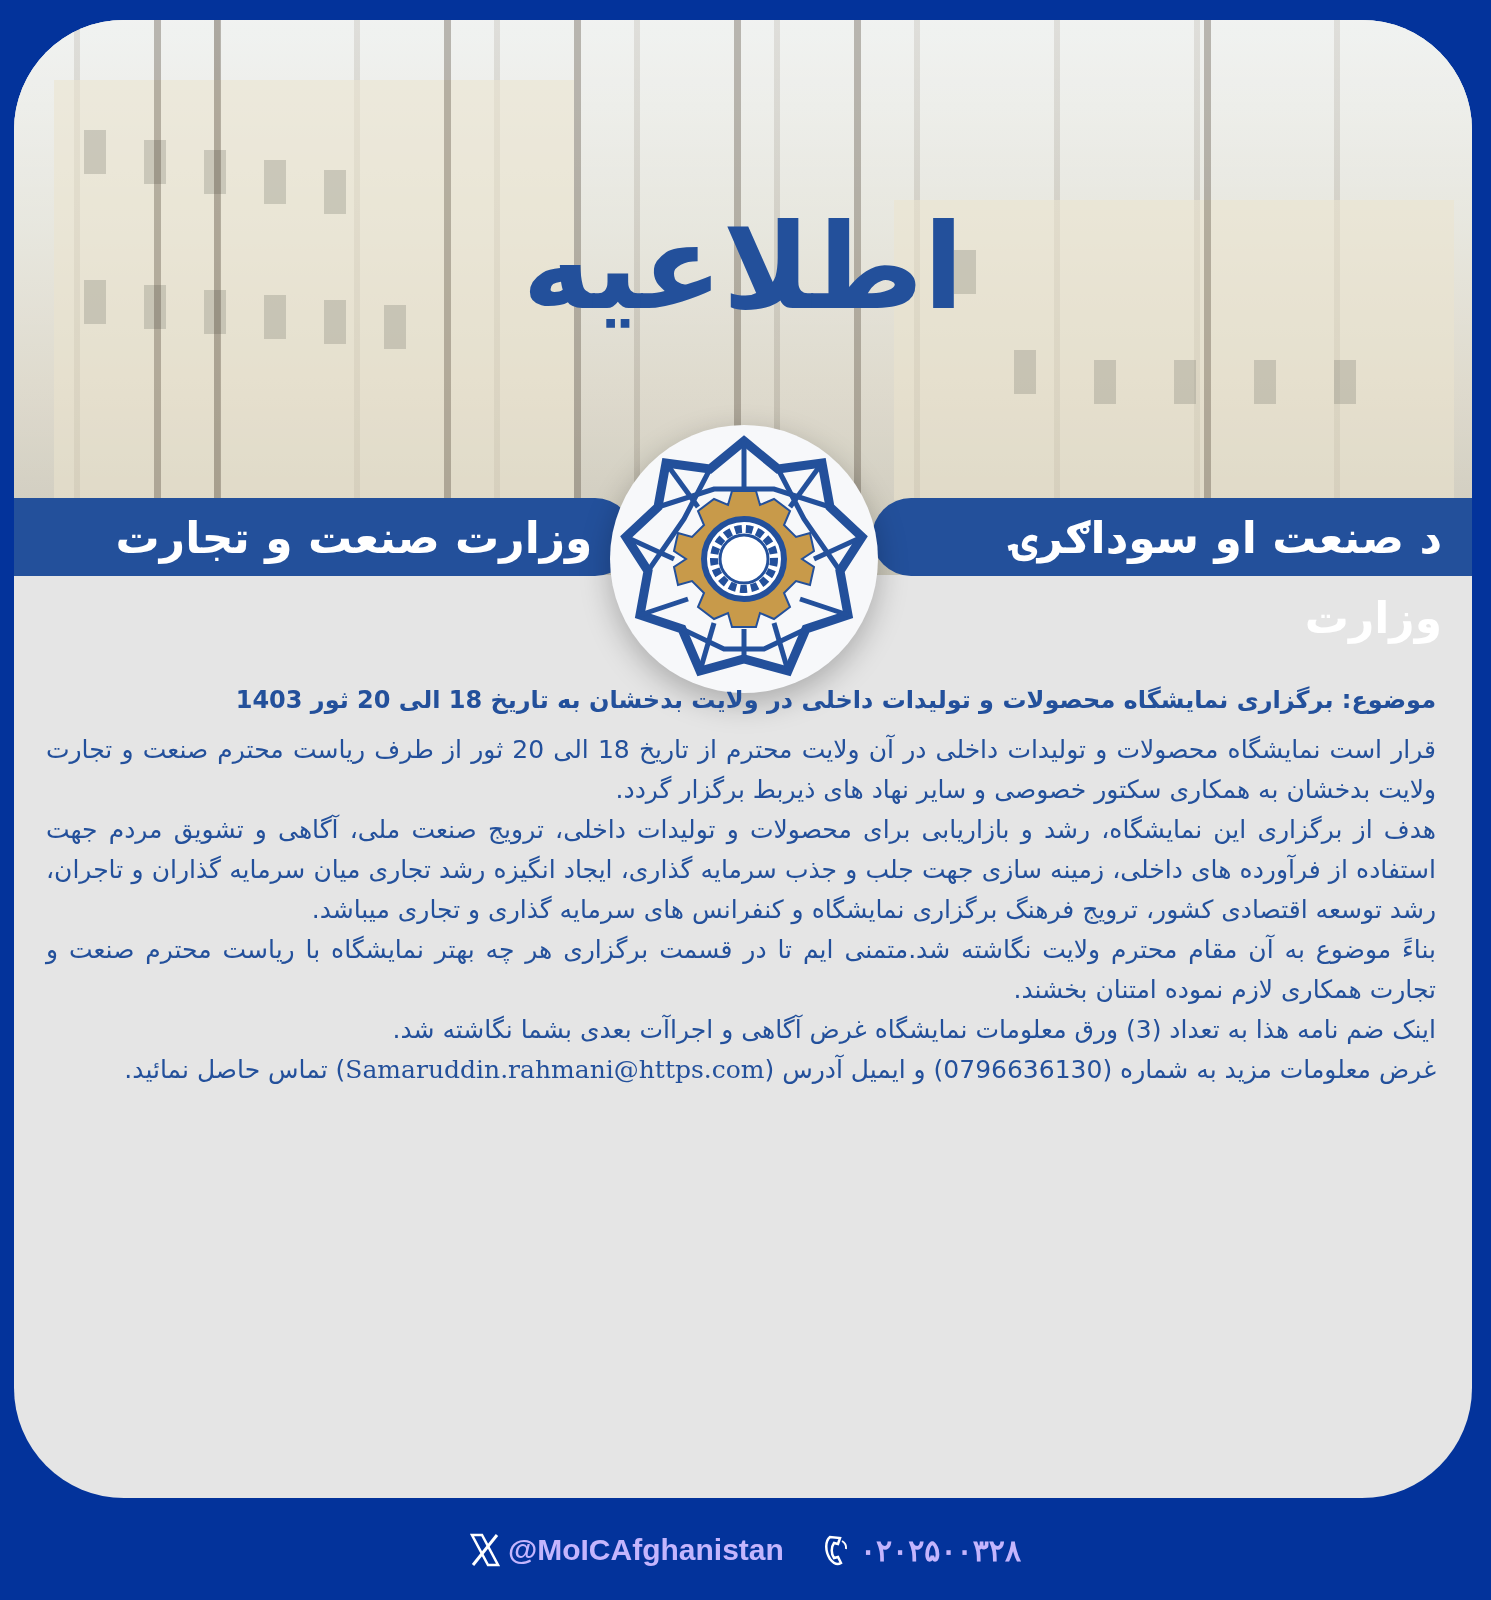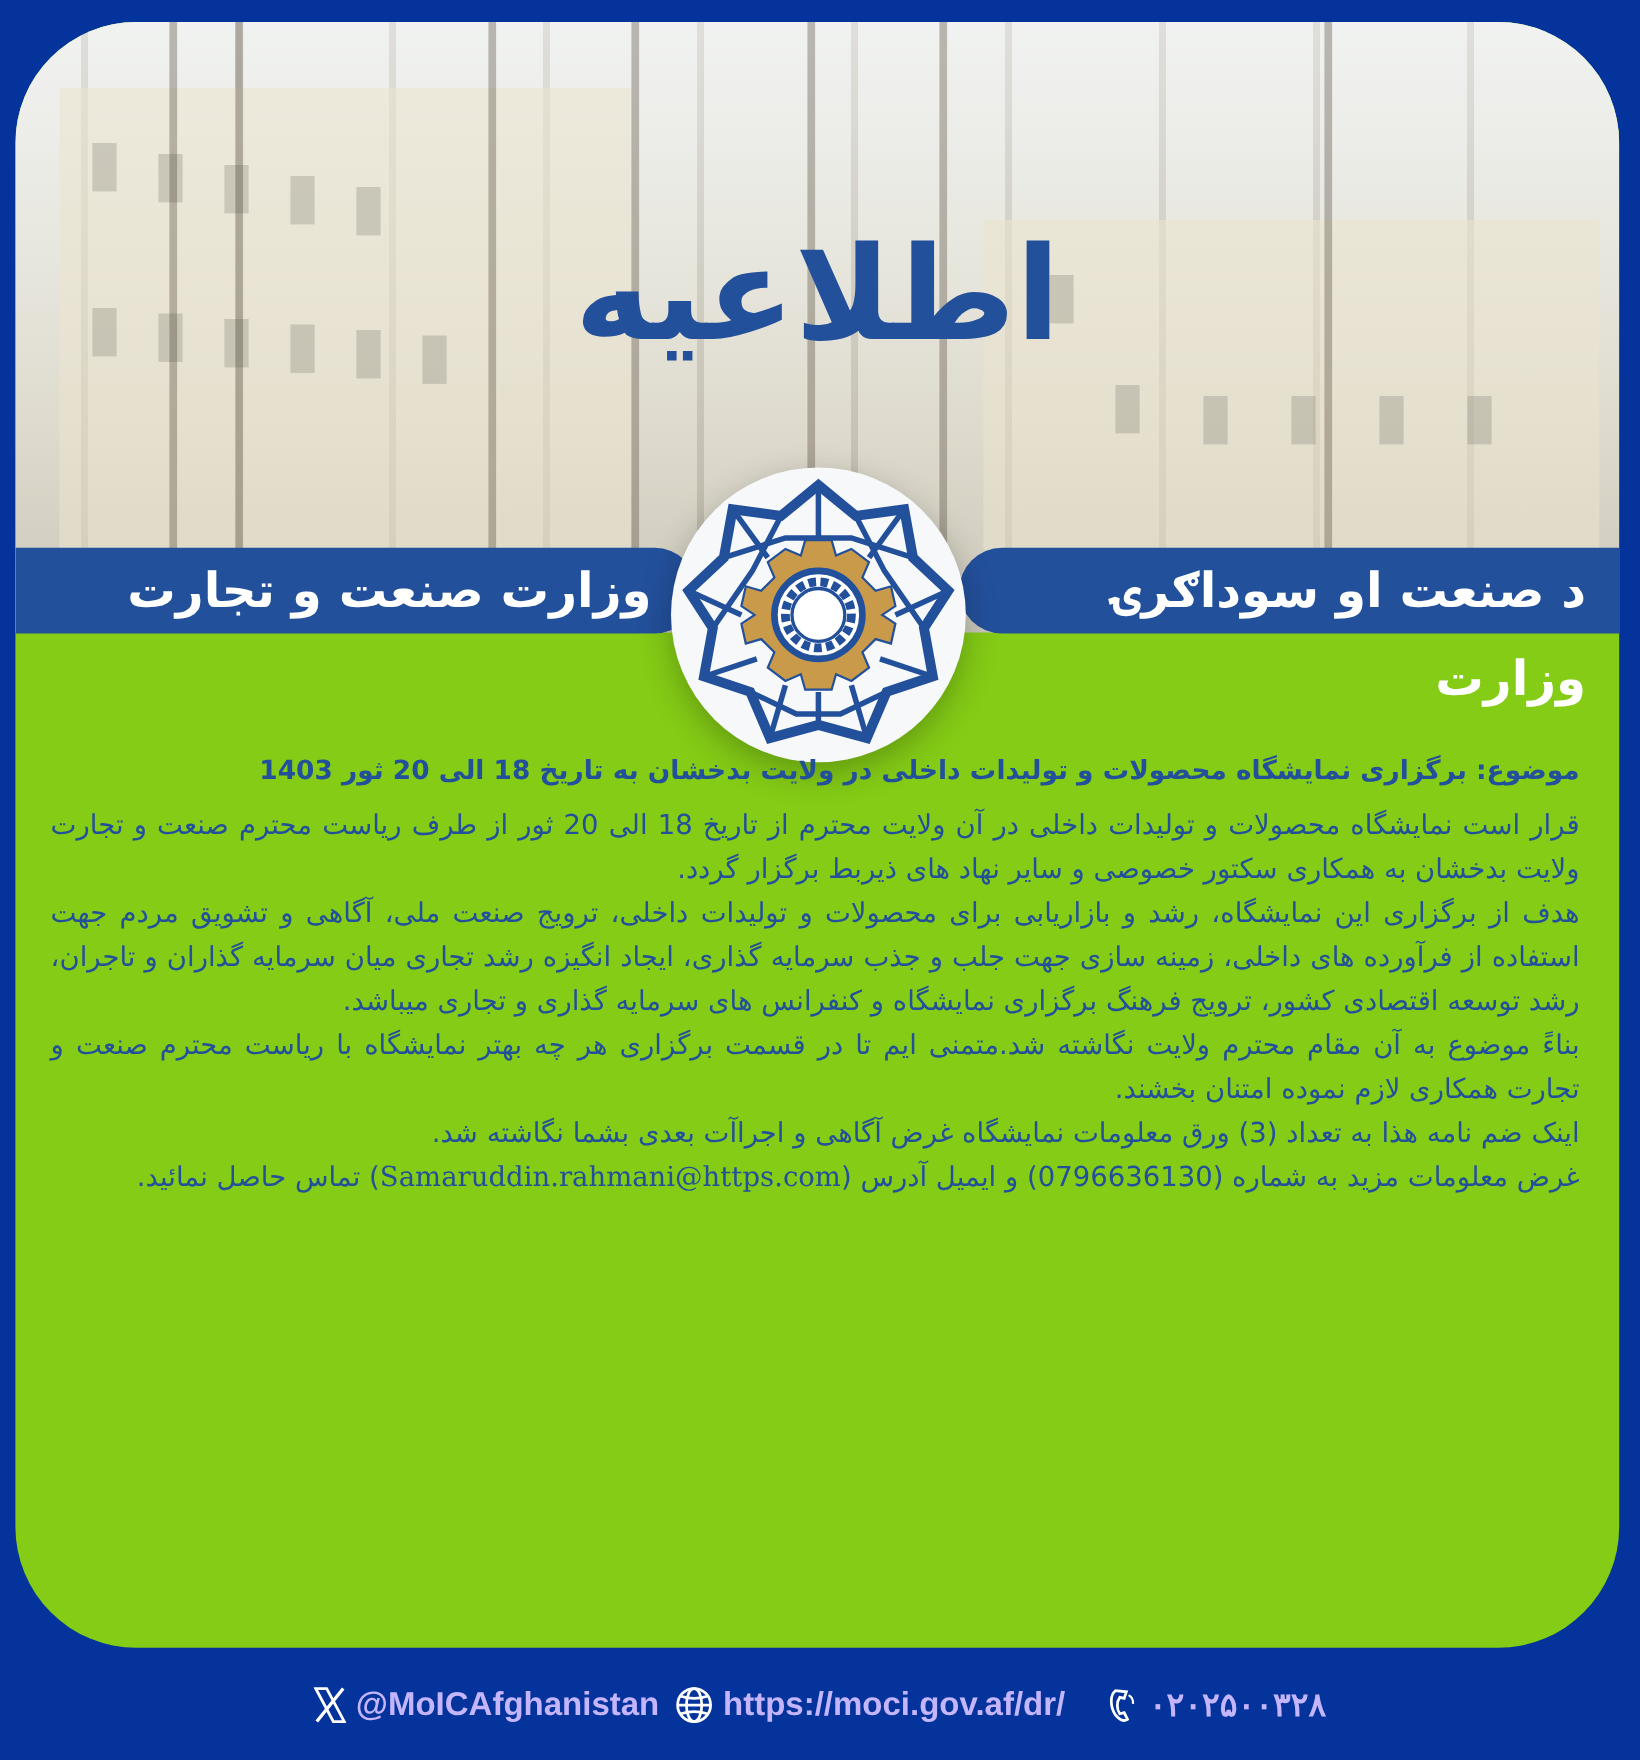--- a/index.html
+++ b/index.html
@@ -1,17 +1,17 @@
 <!DOCTYPE html>
 <html><head>
 <meta charset="utf-8">
 <style>
   html,body{margin:0;padding:0;}
   body{width:1491px;height:1600px;background:#03339b;position:relative;overflow:hidden;font-family:"DejaVu Sans",sans-serif;}
-  .card{position:absolute;left:14px;top:20px;width:1458px;height:1478px;background:#84cc16;border-radius:110px;overflow:hidden;}
+  .card{position:absolute;left:14px;top:20px;width:1458px;height:1478px;background:#e5e5e5;border-radius:110px;overflow:hidden;}
   .hero{position:absolute;left:0;top:0;width:100%;height:555px;
     background:
       linear-gradient(180deg, rgba(255,255,255,0.55) 0%, rgba(255,255,255,0.35) 60%, rgba(255,255,255,0.2) 100%),
       repeating-linear-gradient(90deg, rgba(120,110,90,0.0) 0px, rgba(120,110,90,0.0) 60px, rgba(110,100,80,0.35) 60px, rgba(110,100,80,0.35) 66px, rgba(120,110,90,0) 66px, rgba(120,110,90,0) 140px),
       linear-gradient(180deg, #dfe3e0 0%, #d7d6c8 35%, #cfc9b6 65%, #bdb9a8 100%);}
   .hero .bld{position:absolute;background:rgba(235,228,205,0.55);}
   .hero .win{position:absolute;width:22px;height:44px;background:rgba(140,140,130,0.35);}
   .hero .tree{position:absolute;width:7px;background:rgba(80,70,55,0.35);}
   .title{position:absolute;left:0;right:0;top:172px;text-align:center;color:#23509b;font-size:118px;font-weight:bold;line-height:150px;direction:rtl;letter-spacing:2px;}
   .banner{position:absolute;top:478px;height:78px;background:#23509b;color:#fff;font-weight:bold;font-size:44px;line-height:80px;direction:rtl;}
@@ -112,34 +112,20 @@
 <div class="footer">
   <div class="item">
     <span>
       <svg width="30" height="34" viewBox="0 0 30 34">
           <path d="M2 2 L12 2 L28 32 L18 32 Z" fill="none" stroke="#fff" stroke-width="2.5"></path>
           <line x1="27" y1="2" x2="3" y2="32" stroke="#fff" stroke-width="3"></line>
         </svg>
     </span>
     <span>@MoICAfghanistan</span>
   </div>
-  <div class="item">
-    <span>
-      <svg width="36" height="36" viewBox="0 0 36 36">
-          <g fill="none" stroke="#fff" stroke-width="2.5">
-            <circle cx="18" cy="18" r="15"></circle>
-            <ellipse cx="18" cy="18" rx="7" ry="15"></ellipse>
-            <line x1="3" y1="18" x2="33" y2="18"></line>
-            <path d="M6 10 Q18 14 30 10"></path>
-            <path d="M6 26 Q18 22 30 26"></path>
-          </g>
-        </svg>
-    </span>
-    <span>https://moci.gov.af/dr/</span>
-  </div>
   <div class="item" style="margin-left:24px;">
     <span>
       <svg width="30" height="34" viewBox="0 0 30 34">
           <path d="M8 4 C3 8 3 18 8 26 C12 31 16 32 19 30 L16 24 L12 25 C9 21 9 14 12 10 L16 11 L18 5 Z" fill="none" stroke="#fff" stroke-width="2.5"></path>
           <path d="M20 8 A8 8 0 0 1 24 16" fill="none" stroke="#fff" stroke-width="2"></path>
         </svg>
     </span>
     <span>۰۲۰۲۵۰۰۳۲۸</span>
   </div>
 </div>

